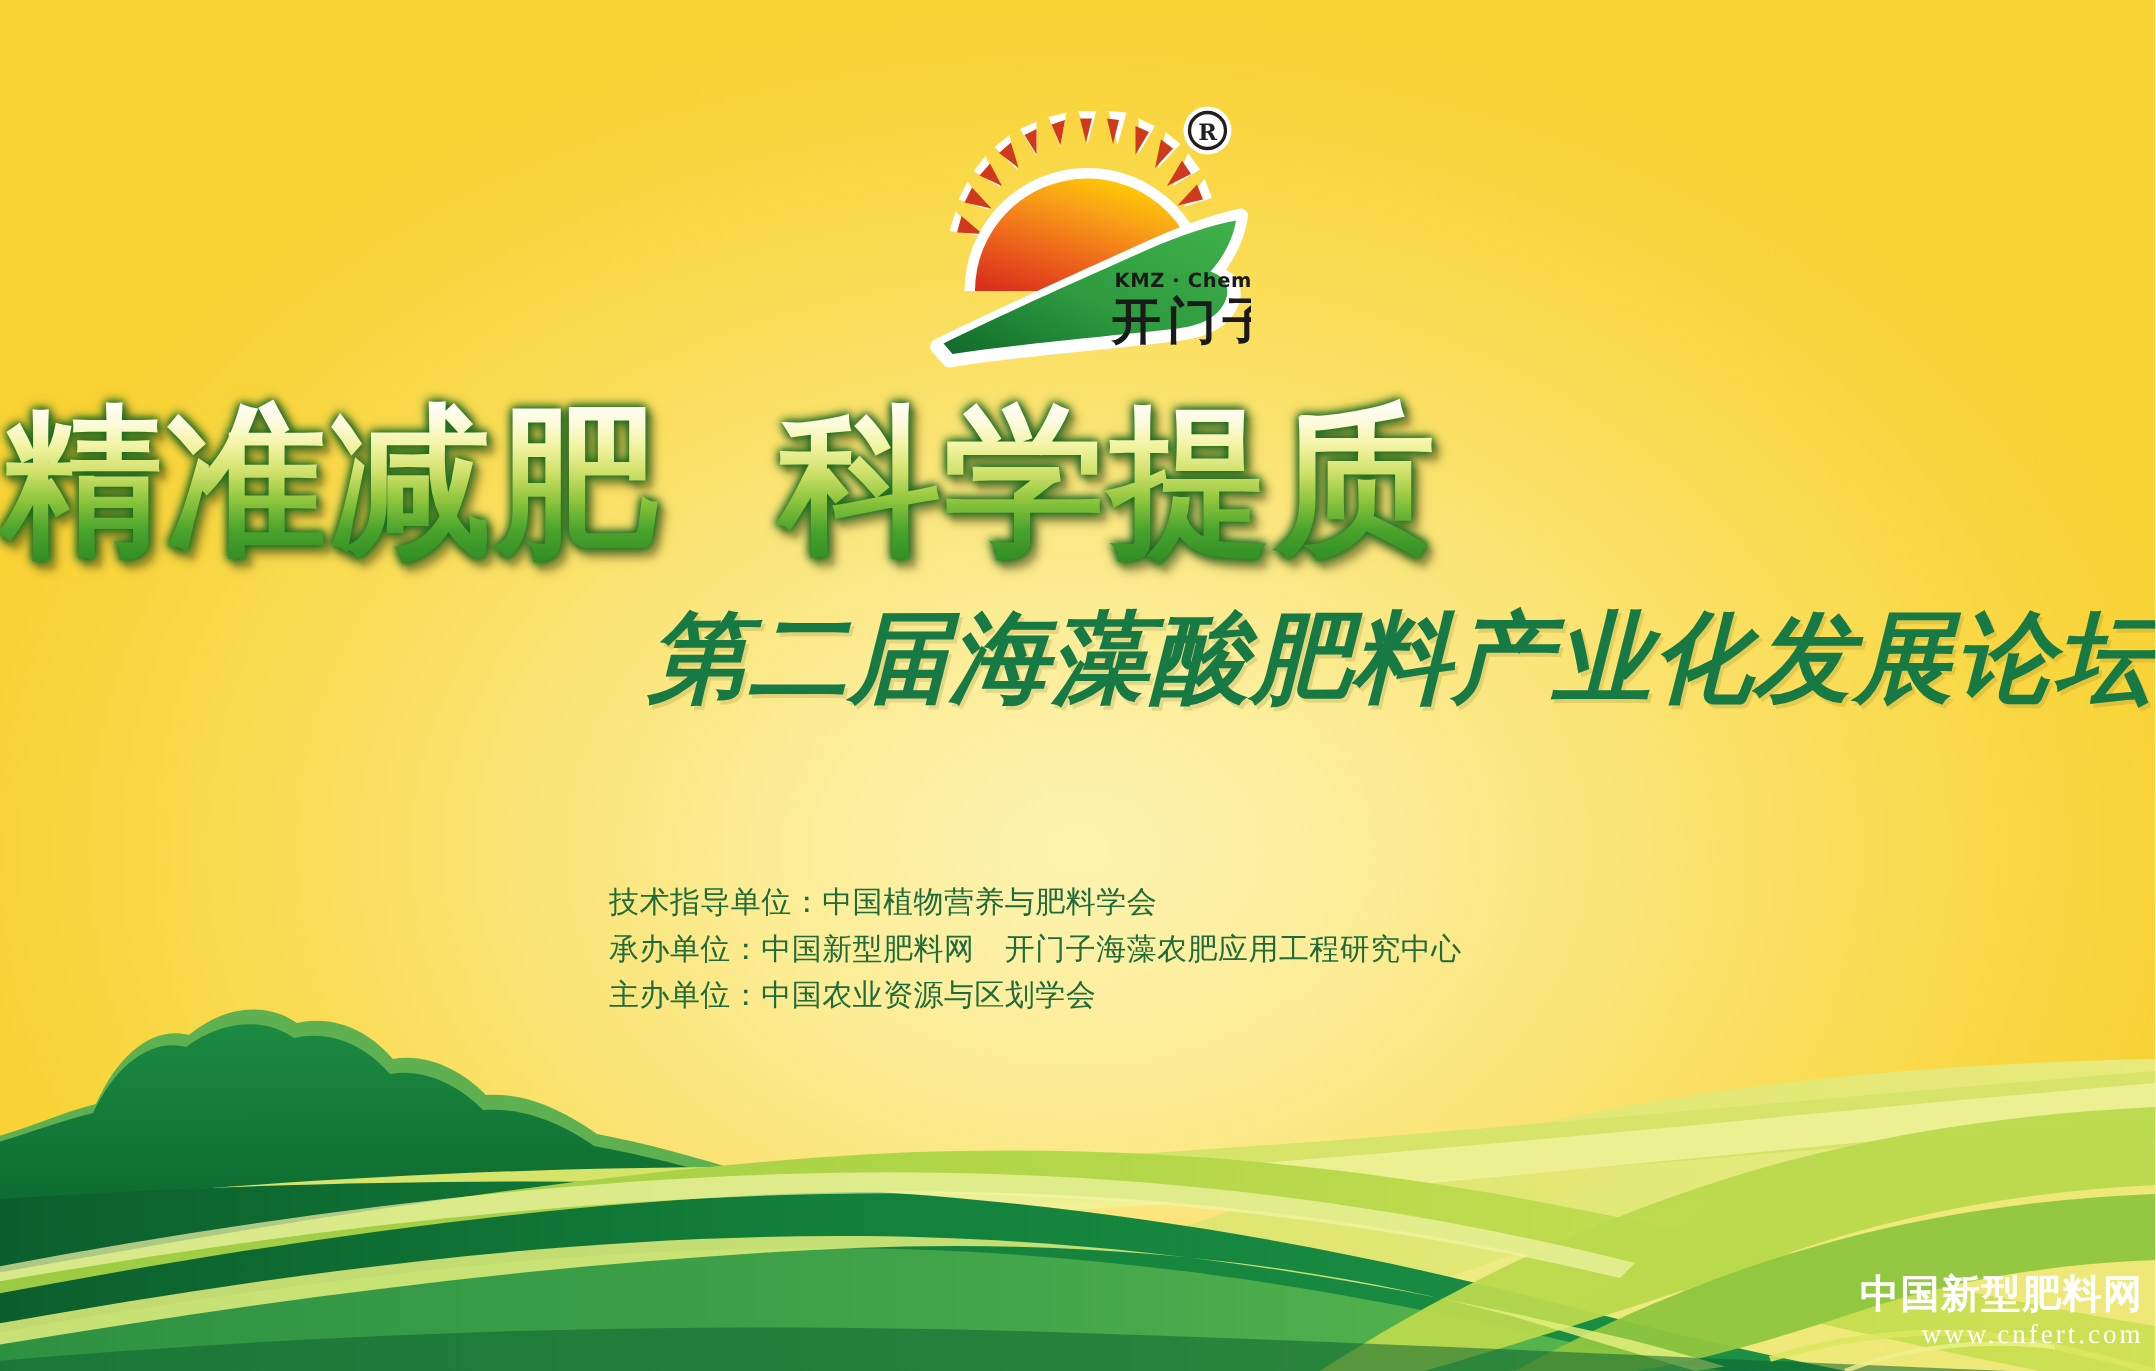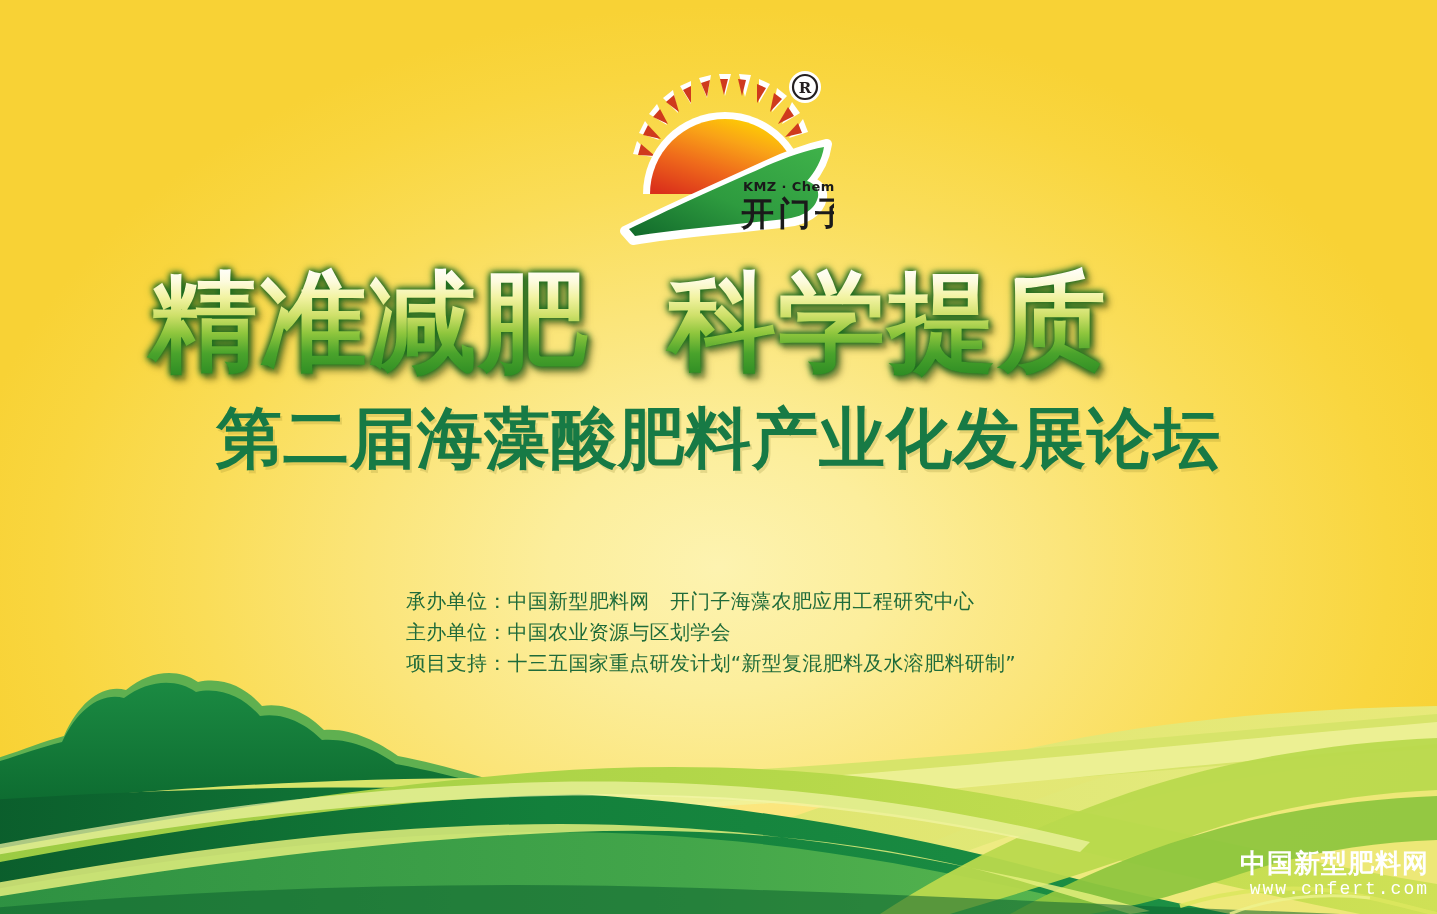--- a/index.html
+++ b/index.html
@@ -44,21 +44,20 @@
     height: 185px;
   }
   .logo-wrap svg { display: block; }
 
   
   .headline {
     position: absolute;
     left: 0;
     top: 266px;
     width: 1257px;
-    text-align: center;
     font-family: "DejaVu Sans", "Liberation Sans", sans-serif;
     font-weight: bold;
     font-size: 108px;
     line-height: 112px;
     letter-spacing: 2px;
     white-space: pre;
     color: #2e8b2e;
     -webkit-text-fill-color: transparent;
     background-image: linear-gradient(to bottom,
         #ffffff 0%,
@@ -73,25 +72,26 @@
     filter: drop-shadow(0 0 3px #1c6b1f)
             drop-shadow(0 0 3px #1c6b1f)
             drop-shadow(4px 5px 1px rgba(60,55,10,0.35));
   }
 
   
   .subtitle {
     position: absolute;
     left: 0;
     width: 1437px;
-    text-align: center;
+    text-align: right;
     font-family: "DejaVu Sans", "Liberation Sans", sans-serif;
     font-weight: bold;
     color: #177a45;
     white-space: pre;
+    font-style: italic;
   }
   .subtitle-1 {
     top: 404px;
     font-size: 66px;
     line-height: 70px;
     letter-spacing: 1px;
     text-shadow: 2px 3px 0 rgba(120,110,30,0.18);
   }
   .subtitle-2 {
     top: 484px;
@@ -128,21 +128,21 @@
   .wm-cn {
     font-family: "DejaVu Sans", "Liberation Sans", sans-serif;
     font-weight: bold;
     font-size: 26px;
     line-height: 30px;
     letter-spacing: 1px;
     white-space: pre;
     margin-top: 38px;
   }
   .wm-url {
-    font-family: Liberation Mono, monospace;
+    font-family: Liberation Serif, serif;
     font-size: 18px;
     line-height: 22px;
     letter-spacing: 2px;
     white-space: pre;
   }
 </style>
 </head>
 <body>
 
 <div id="poster">
@@ -286,23 +286,23 @@
       <text x="124" y="129" font-family="DejaVu Sans, Liberation Sans, sans-serif" font-size="13" font-weight="bold" fill="#1a1a1a" letter-spacing="0.4">KMZ · Chemical</text>
       <text x="122" y="163" font-family="DejaVu Sans, Liberation Sans, sans-serif" font-size="33" font-weight="bold" fill="#1a1a1a" letter-spacing="4">开门子</text>
     </svg>
   </div>
 
   <div class="headline">精准减肥  科学提质</div>
 
   <div class="subtitle subtitle-1">第二届海藻酸肥料产业化发展论坛</div>
 
   <div class="info-block">
+    <div class="info-line">技术指导单位：中国植物营养与肥料学会</div>
     <div class="info-line">承办单位：中国新型肥料网　开门子海藻农肥应用工程研究中心</div>
     <div class="info-line">主办单位：中国农业资源与区划学会</div>
-    <div class="info-line">项目支持：十三五国家重点研发计划“新型复混肥料及水溶肥料研制”</div>
   </div>
 
   <div class="watermark">
     <div class="wm-cn">中国新型肥料网</div>
     <div class="wm-url">www.cnfert.com</div>
   </div>
 
 </div>
 
 </body></html>

